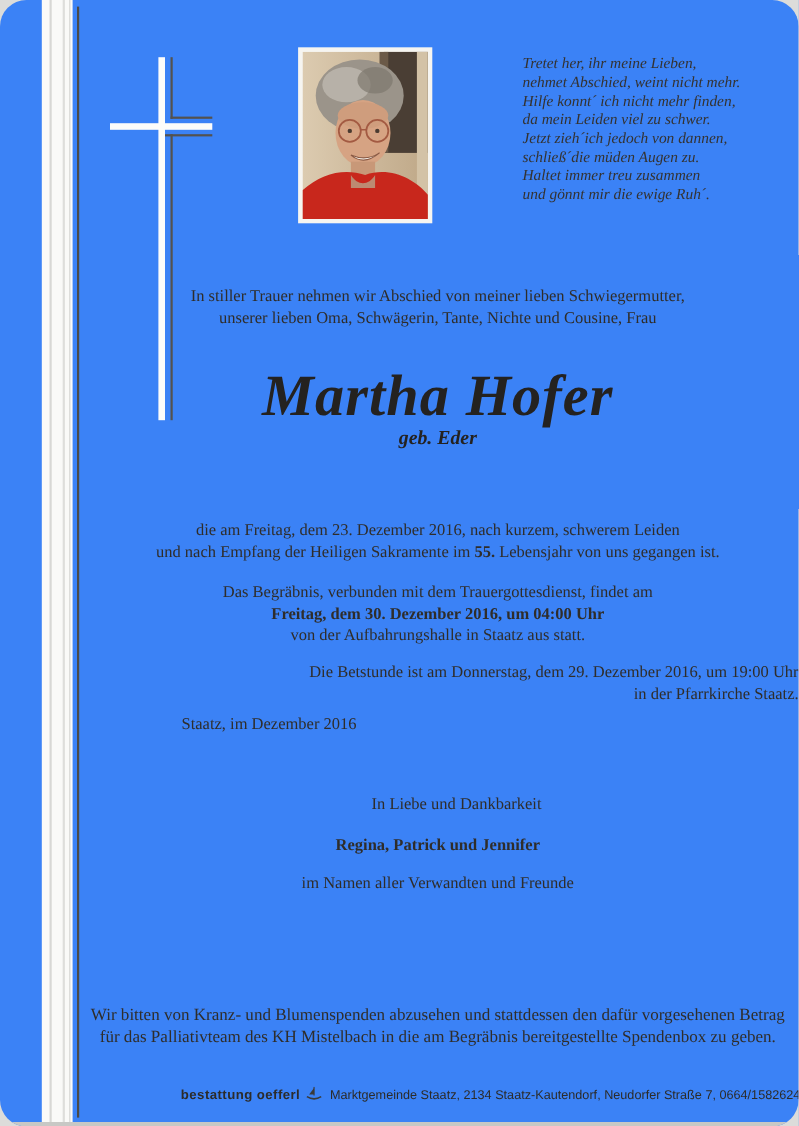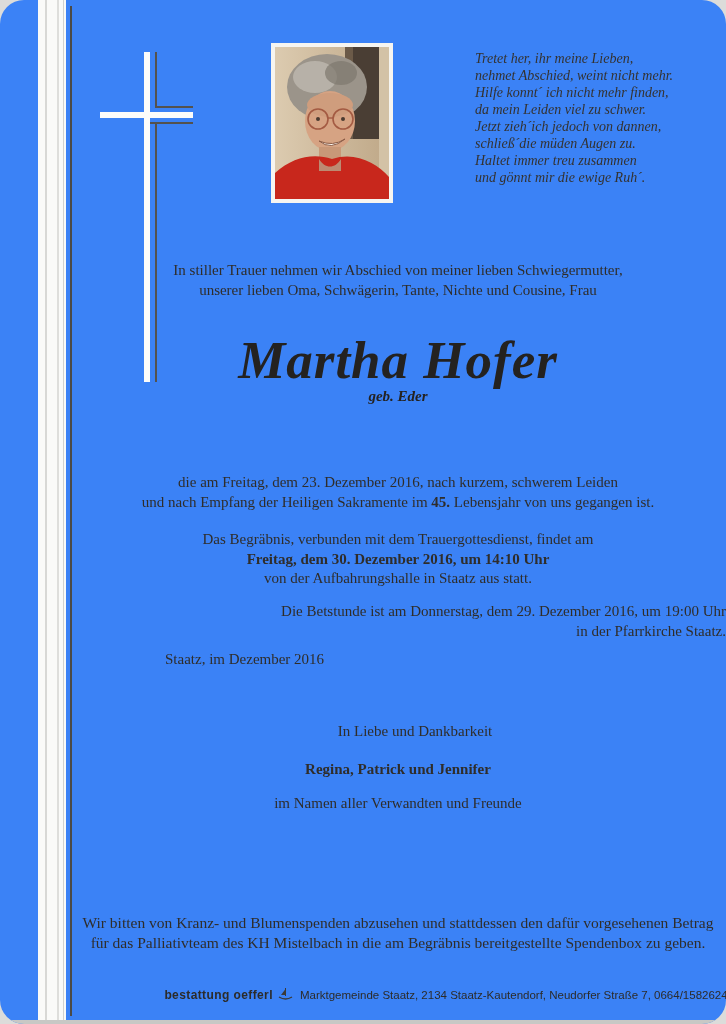--- a/index.html
+++ b/index.html
@@ -32,21 +32,21 @@
     font-style:italic; font-size:14px; line-height:17px;
     color:#343230; text-align:left;
   }
   .poem div { white-space:nowrap; }
 
   .c { position:absolute; left:70px; width:656px; text-align:center; }
   .ln { font-size:15px; line-height:20px; white-space:nowrap; }
 
   .intro      { top:260px; }
   .name       { top:336px; font-size:53px; line-height:48px; font-weight:bold; font-style:italic; letter-spacing:1px; color:#242220; }
-  .birthname  { top:388px; font-size:15px; font-weight:bold; font-style:italic; color:#242220; }
+  .birthname  { top:388px; font-size:18px; font-weight:bold; font-style:italic; color:#242220; }
   .death      { top:472px; }
   .funeral    { top:530px; }
   .funeral .ln { line-height:19.5px; }
   .prayer     { top:602px;text-align:right; }
   .prayer .ln { line-height:19.5px; }
   .place-date { position:absolute; left:165px; top:651px; font-size:15px; }
   .gratitude  { top:721px;padding-left:17px; }
   .family     { top:759px; font-weight:bold; }
   .on-behalf  { top:793px; }
   .donation   { top:913px; }
@@ -126,26 +126,26 @@
   <div class="c intro">
     <div class="ln">In stiller Trauer nehmen wir Abschied von meiner lieben Schwiegermutter,</div>
     <div class="ln">unserer lieben Oma, Schwägerin, Tante, Nichte und Cousine, Frau</div>
   </div>
 
   <div class="c name">Martha Hofer</div>
   <div class="c birthname">geb. Eder</div>
 
   <div class="c death">
     <div class="ln">die am Freitag, dem 23. Dezember 2016, nach kurzem, schwerem Leiden</div>
-    <div class="ln"><span>und nach Empfang der Heiligen Sakramente im </span><span class="b">45.</span><span> Lebensjahr von uns gegangen ist.</span></div>
+    <div class="ln"><span>und nach Empfang der Heiligen Sakramente im </span><span class="b">55.</span><span> Lebensjahr von uns gegangen ist.</span></div>
   </div>
 
   <div class="c funeral">
     <div class="ln">Das Begräbnis, verbunden mit dem Trauergottesdienst, findet am</div>
-    <div class="ln b">Freitag, dem 30. Dezember 2016, um 14:10 Uhr</div>
+    <div class="ln b">Freitag, dem 30. Dezember 2016, um 04:00 Uhr</div>
     <div class="ln">von der Aufbahrungshalle in Staatz aus statt.</div>
   </div>
 
   <div class="c prayer">
     <div class="ln">Die Betstunde ist am Donnerstag, dem 29. Dezember 2016, um 19:00 Uhr</div>
     <div class="ln">in der Pfarrkirche Staatz.</div>
   </div>
 
   <div class="place-date">Staatz, im Dezember 2016</div>
 

